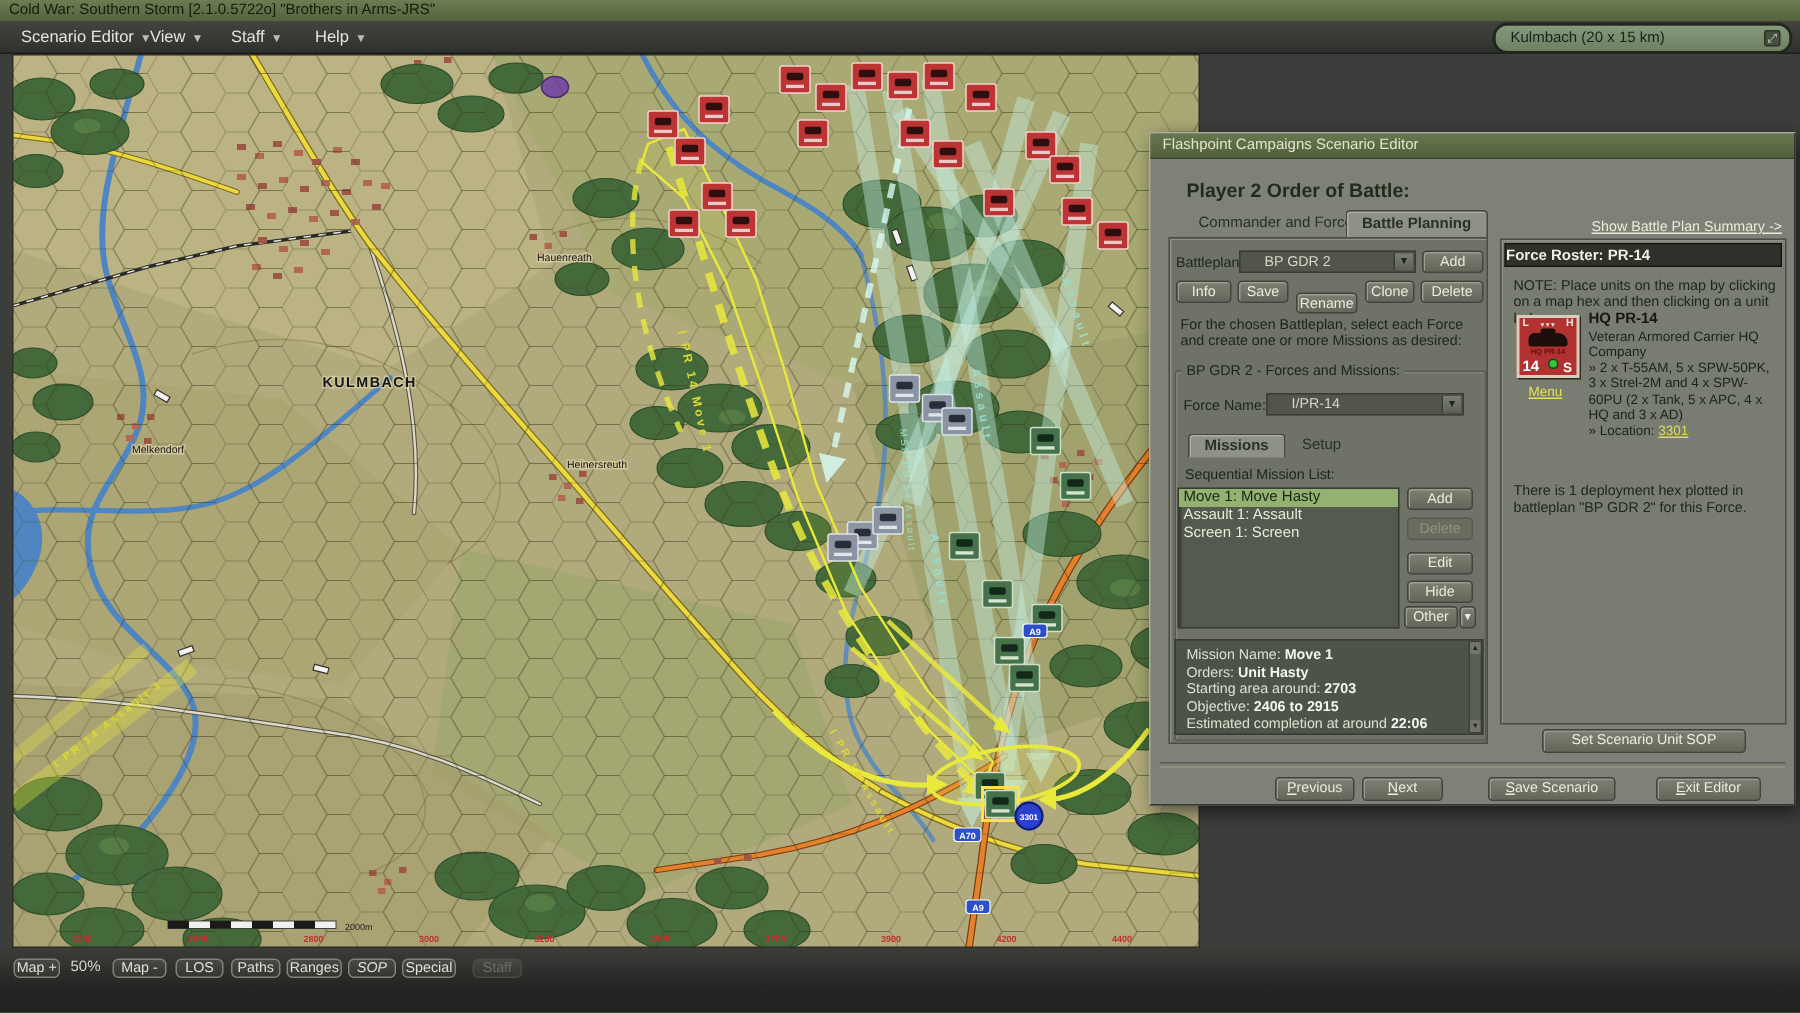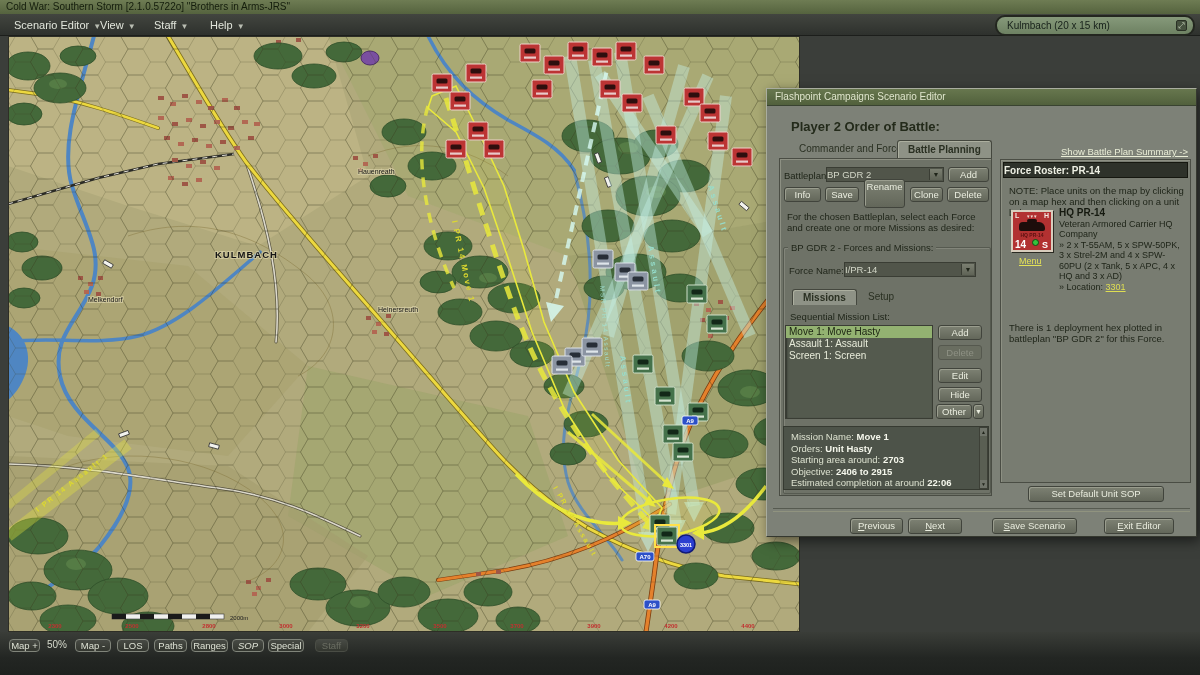--- a/index.html
+++ b/index.html
@@ -40,21 +40,21 @@
     text-decoration:underline;cursor:pointer;}
 
   .panel{position:absolute;background:#6e7267;border:1px solid #4a4d44;
     box-shadow:inset 1px 1px 0 #8d9083;box-sizing:border-box;}
   .lab{position:absolute;font-size:9.5px;color:#20261a;white-space:nowrap;}
   .btn{position:absolute;background:linear-gradient(#7d8173,#63675a);border:1px solid #41443c;
     border-radius:3px;color:#e9ecde;font-size:9.5px;text-align:center;
     box-shadow:inset 1px 1px 0 #9a9d8e;box-sizing:border-box;cursor:pointer;}
   .btn.disabled{color:#8e9184;background:#696d60;box-shadow:none;border-color:#55584e;cursor:default;}
   .select{position:absolute;background:#51554a;border:1px solid #3a3d34;color:#d3d7c8;
-    line-height:13px;padding-left:0;box-sizing:border-box;font-size:9.5px;}
+    line-height:13px;padding-left:16px;box-sizing:border-box;font-size:9.5px;}
   .select .arw{position:absolute;right:1px;top:1px;width:12px;bottom:1px;background:linear-gradient(#7b7f71,#5f6356);
     border-left:1px solid #3a3d34;text-align:center;font-size:7px;line-height:12px;color:#1f2419;}
   .groupbox{position:absolute;border:1px solid #565a50;border-radius:2px;
     box-shadow:inset 1px 1px 0 #82857a;}
   .grouplab{position:absolute;background:#6e7267;padding:0 3px;font-size:9.5px;color:#20261a;white-space:nowrap;}
 
   .listbox{position:absolute;background:#545a4e;border:1px solid #3a3d34;
     box-shadow:inset 1px 1px 2px #2e312a;box-sizing:border-box;}
   .mitem{height:12px;line-height:12px;font-size:10px;color:#e7ebd9;padding-left:3px;white-space:nowrap;cursor:pointer;}
   .mitem.sel{background:#93b271;color:#1b2311;}
@@ -482,21 +482,21 @@
   <div class="panel" style="left:12px;top:69px;width:213px;height:338px;">
     <div class="lab" style="left:4px;top:11px;">Battleplan:</div>
     <div class="select" style="left:46px;top:8px;width:118px;height:15px;">
       <span>BP GDR 2</span>
       <span class="arw">▼</span>
     </div>
     <div class="btn" style="left:168px;top:8px;width:41px;height:15px;line-height:13px;">Add</div>
 
     <div class="btn" style="left:4px;top:28px;width:37px;height:15px;line-height:13px;">Info</div>
     <div class="btn" style="left:45px;top:28px;width:34px;height:15px;line-height:13px;">Save</div>
-    <div class="btn" style="left:84px;top:20px;width:41px;height:29px;line-height:13px;">Rename</div>
+    <div class="btn" style="left:84px;top:36px;width:41px;height:14px;line-height:13px;">Rename</div>
     <div class="btn" style="left:130px;top:28px;width:33px;height:15px;line-height:13px;">Clone</div>
     <div class="btn" style="left:167px;top:28px;width:42px;height:15px;line-height:13px;">Delete</div>
 
     <div class="lab" style="left:7px;top:52px;width:198px;white-space:normal;line-height:11px;">For the chosen Battleplan, select each Force and create one or more Missions as desired:</div>
 
     <div class="groupbox" style="left:3px;top:88px;width:206px;height:245px;"></div>
     <div class="grouplab" style="left:8px;top:83px;">BP GDR 2 - Forces and Missions:</div>
 
     <div class="lab" style="left:9px;top:106px;">Force Name:</div>
     <div class="select" style="left:64px;top:103px;width:132px;height:15px;">
@@ -557,21 +557,21 @@
       <div>» 2 x T-55AM, 5 x SPW-50PK, 3 x Strel-2M and 4 x SPW-60PU (2 x Tank, 5 x APC, 4 x HQ and 3 x AD)</div>
       <div>
         <span>» Location:</span>
         <span class="loclink">3301</span>
       </div>
     </div>
 
     <div class="note" style="left:8px;top:162px;width:176px;">There is 1 deployment hex plotted in battleplan "BP GDR 2" for this Force.</div>
   </div>
 
-  <div class="btn" style="left:261px;top:397px;width:136px;height:16px;line-height:14px;">Set Default Unit SOP</div>
+  <div class="btn" style="left:261px;top:397px;width:136px;height:16px;line-height:14px;">Set Scenario Unit SOP</div>
 
   <div class="sep" style="top:419px;"></div>
 
   <div class="btn" style="left:83px;top:429px;width:53px;height:16px;line-height:14px;">
         <span class="ulf">Previous</span>
       </div>
   <div class="btn" style="left:141px;top:429px;width:54px;height:16px;line-height:14px;text-align:center;">
         <span class="ulf">Next</span>
       </div>
   <div class="btn" style="left:225px;top:429px;width:85px;height:16px;line-height:14px;">

